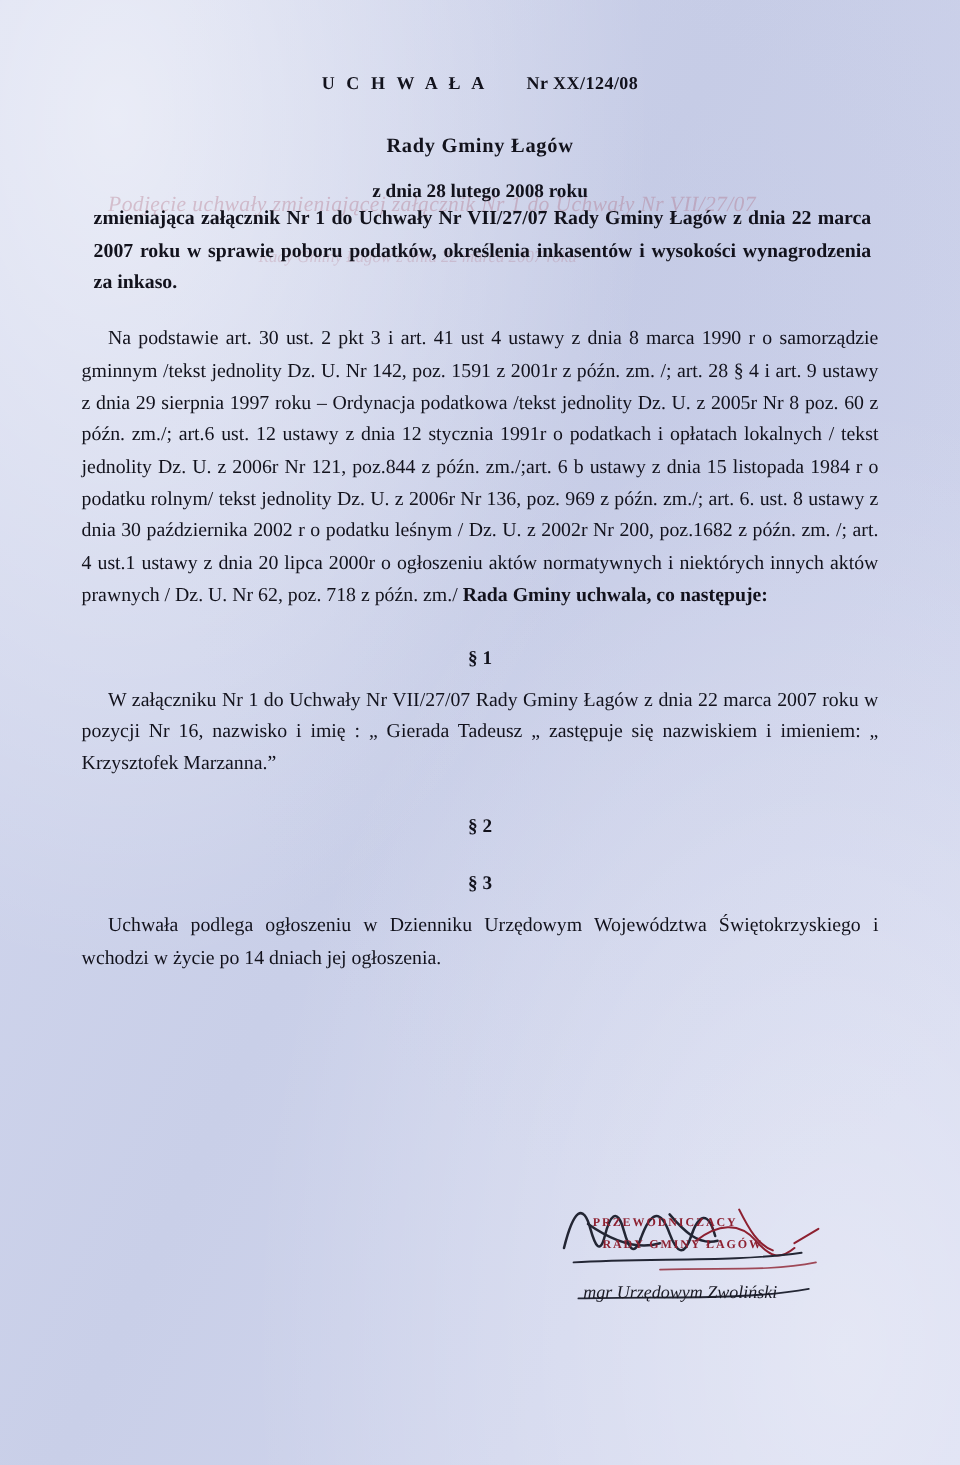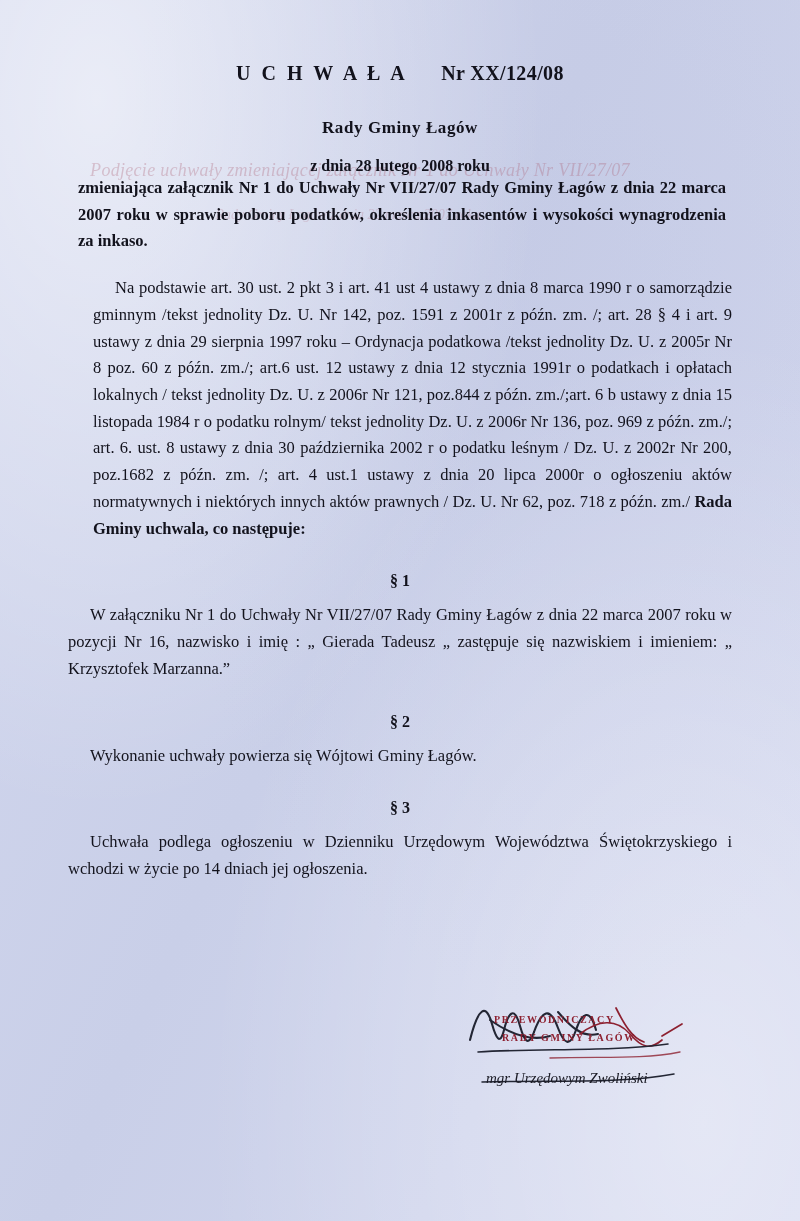--- a/index.html
+++ b/index.html
@@ -33,21 +33,21 @@
   }
   .content {
     position: absolute;
     left: 68px;
     top: 62px;
     width: 664px;
   }
   .title-line {
     text-align: center;
     font-weight: bold;
-    font-size: 20px;
+    font-size: 15px;
     letter-spacing: 0.4px;
   }
   .title-line .sp {
     letter-spacing: 3px;
   }
   .subtitle {
     text-align: center;
     font-weight: bold;
     font-size: 17px;
     margin-top: 33px;
@@ -89,21 +89,20 @@
     line-height: 1.62;
     text-align: justify;
     padding: 0 6px 0 10px;
   }
   .basis {
     margin-top: 20px;
     font-size: 16.5px;
     line-height: 1.62;
     text-align: justify;
     text-indent: 22px;
-    margin-left: 25px;
   }
   .basis b {
     font-weight: bold;
   }
   .para-head {
     text-align: center;
     font-weight: bold;
     font-size: 16px;
     margin-top: 30px;
     margin-bottom: 12px;
@@ -168,21 +167,20 @@
     <div class="date-line">z dnia 28 lutego 2008 roku</div>
 
     <div class="amend">zmieniająca załącznik Nr 1 do Uchwały Nr VII/27/07 Rady Gminy Łagów z  dnia 22 marca 2007 roku w sprawie poboru podatków, określenia inkasentów i wysokości wynagrodzenia za inkaso.</div>
 
     <div class="basis"><span>Na podstawie art. 30 ust. 2 pkt 3 i art. 41 ust 4 ustawy z dnia 8 marca 1990 r o samorządzie gminnym /tekst jednolity Dz. U. Nr 142, poz. 1591 z 2001r z późn. zm. /; art. 28 § 4 i art. 9 ustawy z dnia 29 sierpnia 1997 roku – Ordynacja podatkowa /tekst jednolity Dz. U. z 2005r Nr 8 poz. 60 z późn. zm./; art.6 ust. 12 ustawy z dnia 12 stycznia 1991r o podatkach i opłatach lokalnych / tekst jednolity Dz. U. z 2006r Nr 121, poz.844 z późn. zm./;art. 6 b ustawy z dnia 15 listopada 1984 r o podatku rolnym/ tekst jednolity Dz. U. z 2006r Nr 136, poz. 969 z późn. zm./; art. 6. ust. 8 ustawy z dnia 30 października 2002 r o podatku leśnym / Dz. U. z 2002r Nr 200, poz.1682 z późn. zm. /; art. 4 ust.1 ustawy z dnia 20 lipca 2000r o ogłoszeniu aktów normatywnych i niektórych innych aktów prawnych / Dz. U. Nr 62, poz. 718 z późn. zm./ </span><b>Rada Gminy uchwala, co następuje:</b></div>
 
     <div class="para-head">§ 1</div>
     <div class="para-body">W załączniku Nr 1 do Uchwały Nr VII/27/07 Rady Gminy Łagów z dnia 22 marca 2007 roku w pozycji Nr 16, nazwisko i imię : „ Gierada Tadeusz „ zastępuje się  nazwiskiem i imieniem: „ Krzysztofek Marzanna.”</div>
 
     <div class="para-head">§ 2</div>
-    <div class="para-body">Wykonanie uchwały powierza się Wójtowi Gminy Łagów.</div>
 
     <div class="para-head">§ 3</div>
     <div class="para-body">Uchwała podlega ogłoszeniu w Dzienniku Urzędowym Województwa Świętokrzyskiego i wchodzi w życie po 14 dniach jej ogłoszenia.</div>
 
   </div>
 
   <div class="sig-area">
     <svg class="scribble" viewBox="0 0 330 140">
       <g fill="none" stroke="#232634" stroke-width="2.1" stroke-linecap="round">
         <path d="M40 50 C 48 18, 56 12, 62 34 C 66 48, 70 56, 74 40 C 78 24, 84 14, 90 36 C 94 50, 98 58, 104 42"></path>

